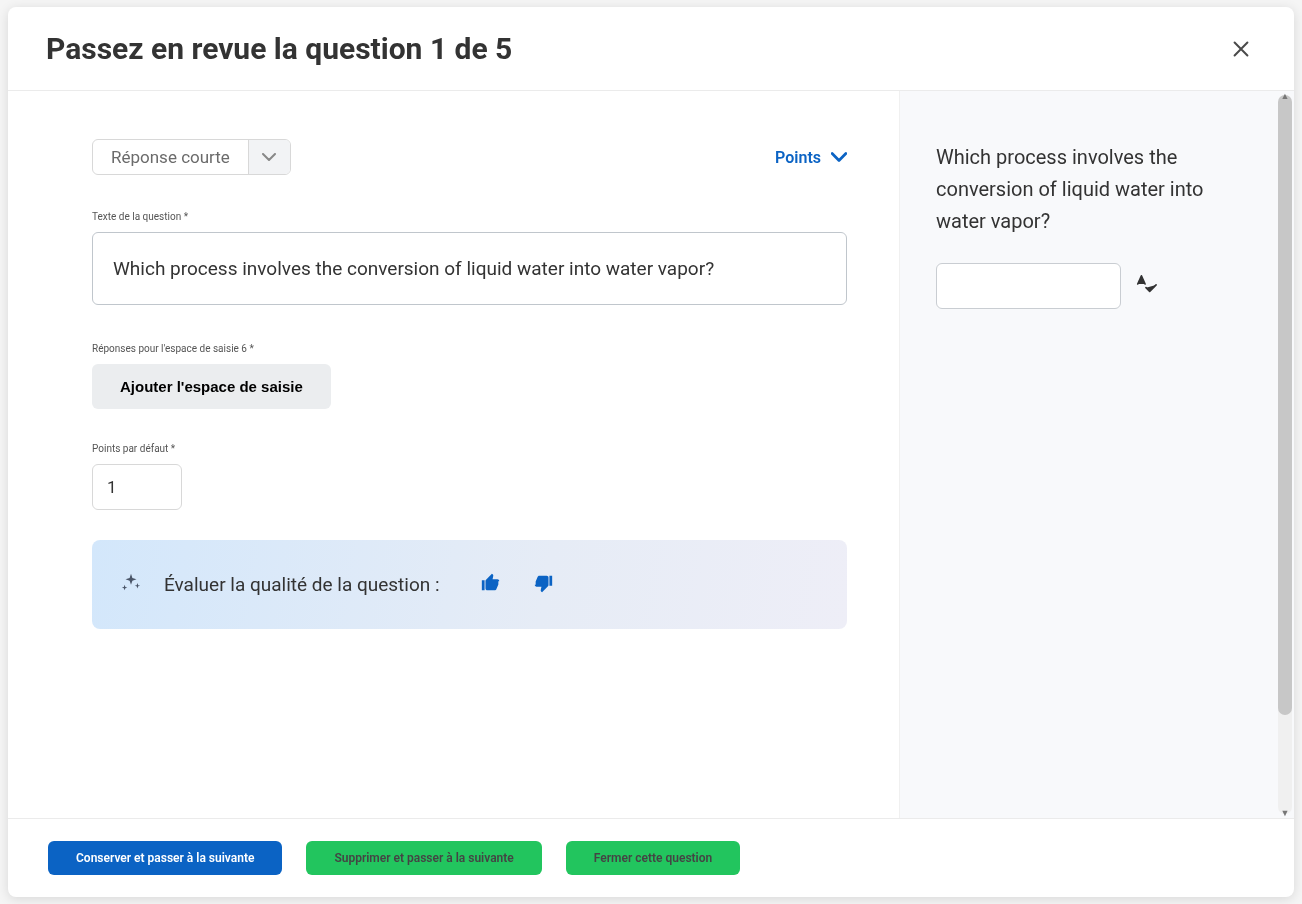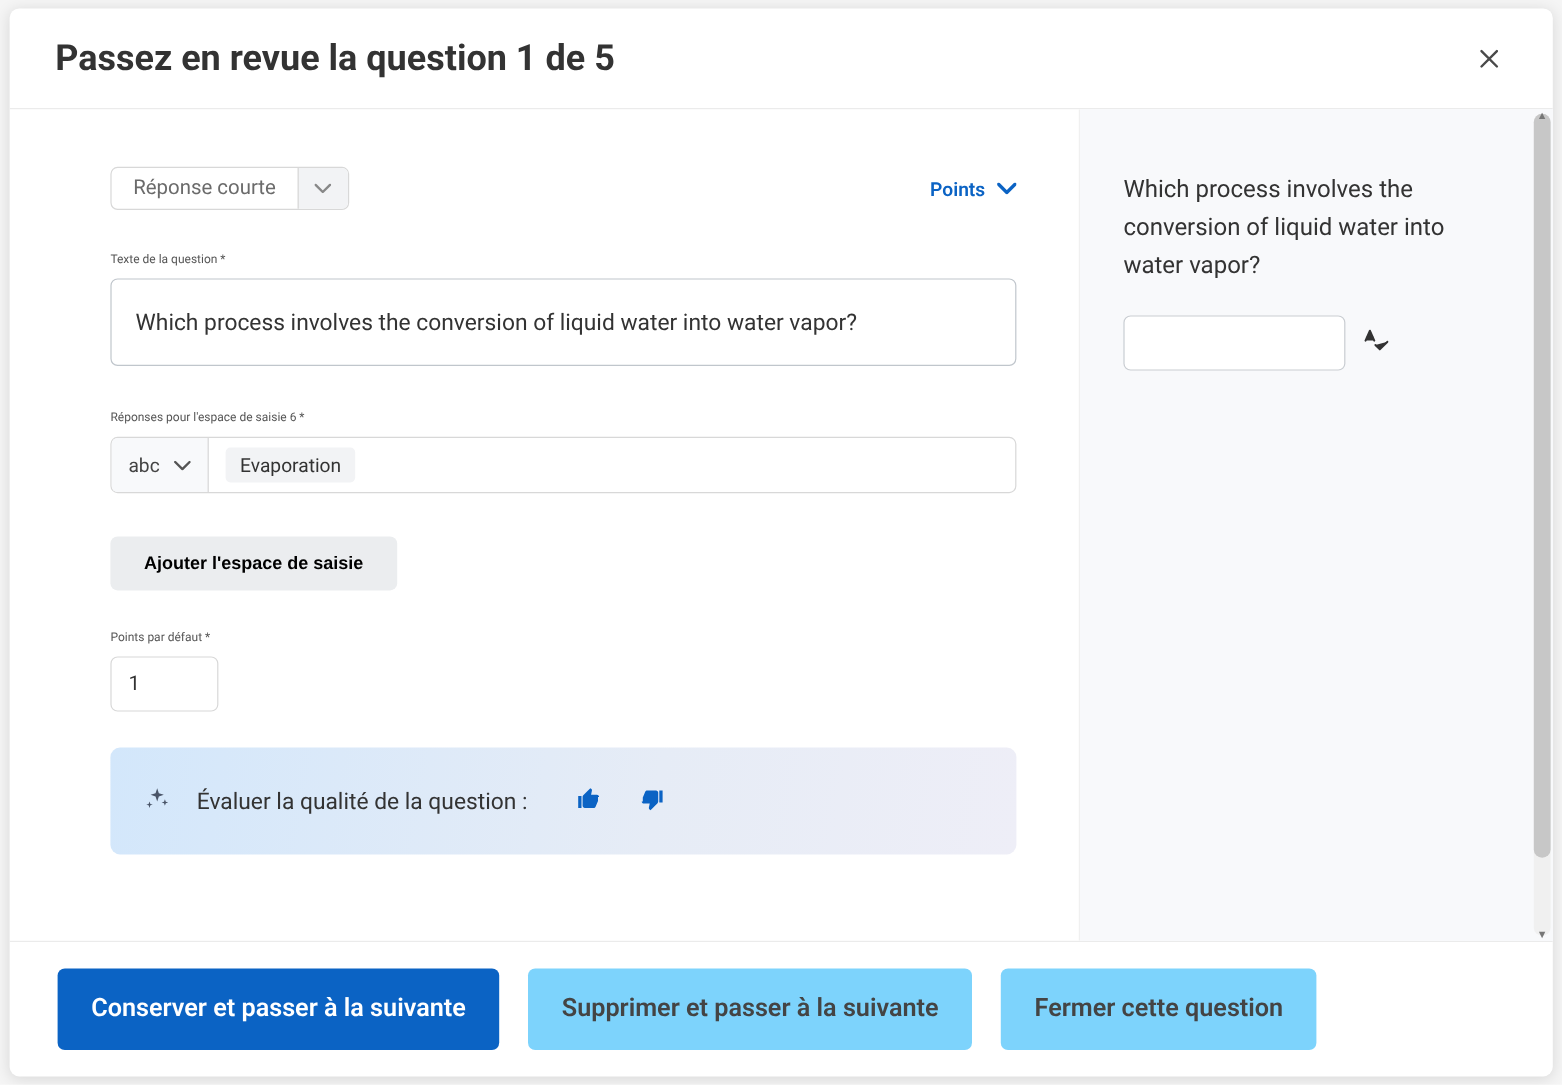--- a/index.html
+++ b/index.html
@@ -270,32 +270,32 @@
 
     .modal-footer {
       border-top: 1px solid #ebebeb;
       padding: 22px 40px;
       display: flex;
       gap: 24px;
     }
     .btn {
       border: none;
       border-radius: 6px;
-      padding: 22px 28px;
-      font-size: 21px;
+      padding: 10px 28px;
+      font-size: 12px;
       font-weight: 600;
       cursor: pointer;
       font-family: inherit;
     }
     .btn-primary {
       background: #0b63c4;
       color: #ffffff;
     }
     .btn-secondary {
-      background: #7dd3fc;
+      background: #22c55e;
       color: #444444;
     }
     .chevron-down {
       width: 14px;
       height: 8px;
     }
   </style>
 </head>
 <body>
 
@@ -326,31 +326,20 @@
           <svg width="16" height="10" viewBox="0 0 14 8" fill="none">
               <path d="M1 1L7 7L13 1" stroke="#0b63c4" stroke-width="2.4" stroke-linecap="round" stroke-linejoin="round"></path>
             </svg>
         </div>
       </div>
 
       <label class="field-label">Texte de la question *</label>
       <textarea class="question-input" rows="1" style="">Which process involves the conversion of liquid water into water vapor?</textarea>
 
       <label class="field-label">Réponses pour l'espace de saisie 6 *</label>
-      <div class="answer-row">
-        <div class="abc-dropdown">
-          <span>abc</span>
-          <svg class="chevron-down" viewBox="0 0 14 8" fill="none">
-              <path d="M1 1L7 7L13 1" stroke="#555" stroke-width="2" stroke-linecap="round" stroke-linejoin="round"></path>
-            </svg>
-        </div>
-        <div class="answer-tags">
-          <span class="tag">Evaporation</span>
-        </div>
-      </div>
 
       <button class="add-space-btn">Ajouter l'espace de saisie</button>
 
       <label class="field-label">Points par défaut *</label>
       <input class="points-input" type="text" value="1" style="">
 
       <div class="quality-box">
         <span class="sparkle-icon">
           <svg viewBox="0 0 24 24">
               <path d="M12 2l1.5 4.5L18 8l-4.5 1.5L12 14l-1.5-4.5L6 8l4.5-1.5L12 2zm7 10l.8 2.4L22 15l-2.2.6L19 18l-.8-2.4L16 15l2.2-.6L19 12zM5 14l.8 2.4L8 17l-2.2.6L5 20l-.8-2.4L2 17l2.2-.6L5 14z"></path>

